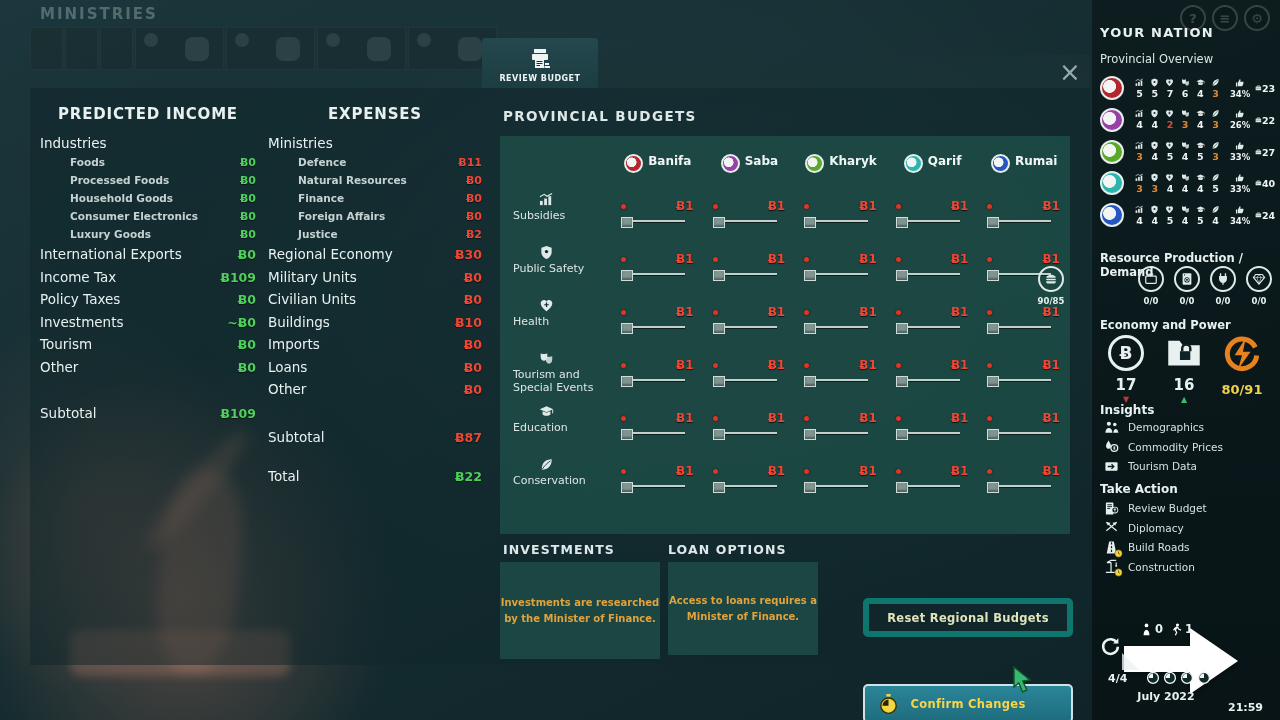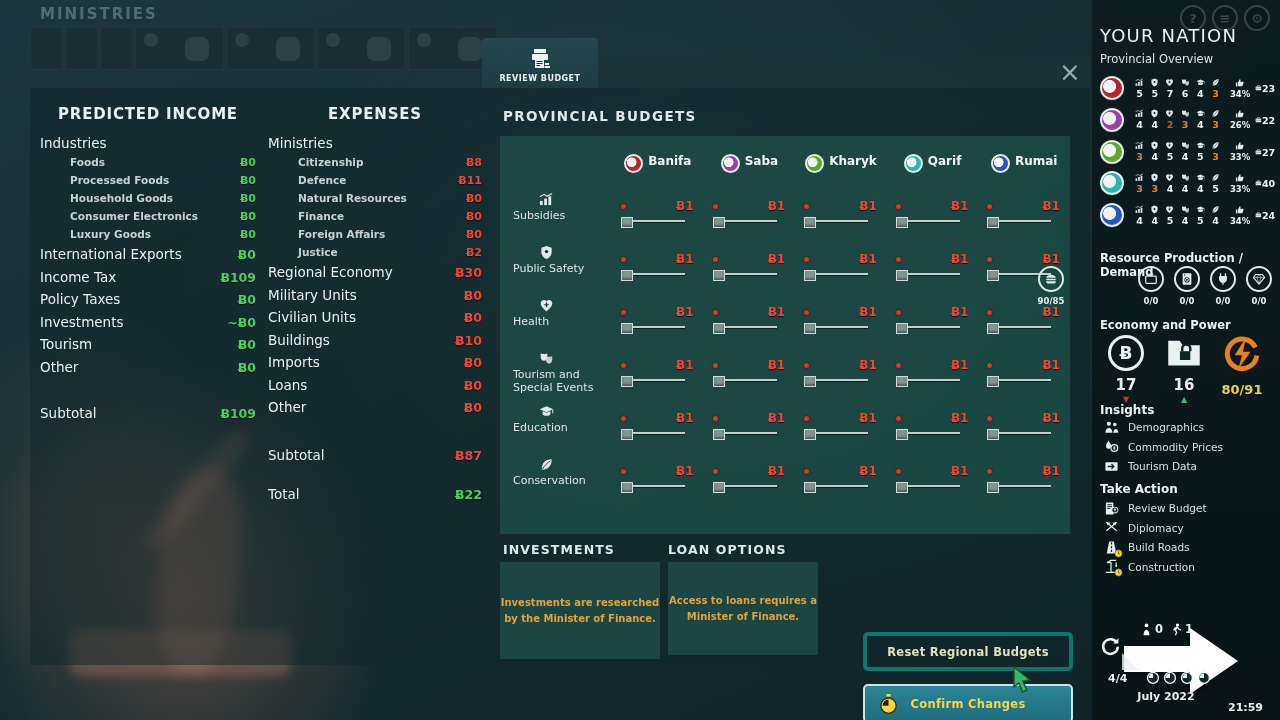--- a/index.html
+++ b/index.html
@@ -74,28 +74,28 @@
   .cell-val{font-size:12px;font-weight:bold;color:#f04634;text-shadow:0 1px 1px rgba(0,0,0,0.7);}
   .slider{position:relative;width:64px;height:11px;margin:4px 0 0 9px;}
   .track{position:absolute;left:0;top:3px;width:100%;height:2px;background:#c2cfcd;box-shadow:0 1px 0 rgba(0,0,0,0.55);}
   .handle{position:absolute;left:0;top:0;width:10px;height:9px;background:#7f958f;border:1px solid #cfdcda;box-shadow:inset 0 -2px 2px rgba(0,0,0,0.35);}
   
   .sec-title{font-size:12.5px;font-weight:bold;letter-spacing:1.1px;color:#dde8e8;}
   .note-panel{background:rgba(28,72,68,0.95);display:flex;align-items:center;box-sizing:border-box;padding:0 0;}
   .note-text{width:100%;text-align:center;font-size:10px;font-weight:bold;line-height:1.55;color:#e2a23c;}
   .btn{box-sizing:border-box;border-radius:5px;display:flex;align-items:center;justify-content:center;
     font-size:11.5px;font-weight:bold;letter-spacing:0.3px;position:relative;}
-  .btn-reset{left:863px;top:632px;width:210px;height:39px;background:linear-gradient(#6d7c7d,#55666
-8);border:4px solid #0f766e;color:#e0e4bb;}
+  .btn-reset{left:863px;top:598px;width:210px;height:39px;background:linear-gradient(#6d7c7d,#55666
+8);border:6px solid #0f766e;color:#e0e4bb;}
   .btn-confirm{left:863px;top:645px;width:210px;height:39px;background:linear-gradient(#2b8598,#1e6d7e);border:2px solid #cfe3e6;color:#f7d54a;}
   .btn-confirm .ic{position:absolute;left:13px;top:8px;width:21px;height:21px;}
   .cursor-svg{left:1012px;top:666px;width:24px;height:28px;}
   
   .sidebar-bg{left:1092px;top:0;width:188px;height:720px;background:linear-gradient(rgba(10,24,26,0.78),rgba(7,18,20,0.88));}
-  .yn-title{left:1100px;top:25px;font-size:18px;font-weight:normal;letter-spacing:1.2px;}
+  .yn-title{left:1100px;top:25px;font-size:13px;font-weight:bold;letter-spacing:1.2px;}
   .ov-title{left:1100px;top:52px;font-size:11.5px;color:#dbe7e7;}
   .ov-row{position:absolute;left:1100px;width:178px;height:32px;display:flex;align-items:center;}
   .ov-stats{display:flex;margin-left:8px;}
   .st{width:15.2px;display:flex;flex-direction:column;align-items:center;}
   .st .ic{width:9px;height:9px;color:#dfe9e8;}
   .st-num{font-size:9.5px;font-weight:bold;margin-top:1px;color:#eef4f4;}
   .st-num.warn{color:#e0872f;}
   .st-num.bad{color:#e04b35;}
   .ov-approval{width:26px;margin-left:4px;display:flex;flex-direction:column;align-items:center;}
   .ov-approval .ic{width:10px;height:10px;color:#dfe9e8;}
@@ -244,24 +244,20 @@
     <span>Subtotal</span>
     <span class="fin-val v-green">Ƀ109</span>
   </div>
 </div>
 
 <div class="abs fin" style="left:268px;top:105px;width:214px;">
   <div class="fin-title">EXPENSES</div>
   <div id="expenses-rows">
       <div class="fin-row group">
         <span class="fin-lbl">Ministries</span>
-      </div>
-      <div class="fin-row sub">
-        <span class="fin-lbl">Citizenship</span>
-        <span class="fin-val v-red">Ƀ8</span>
       </div>
       <div class="fin-row sub">
         <span class="fin-lbl">Defence</span>
         <span class="fin-val v-red">Ƀ11</span>
       </div>
       <div class="fin-row sub">
         <span class="fin-lbl">Natural Resources</span>
         <span class="fin-val v-red">Ƀ0</span>
       </div>
       <div class="fin-row sub">

